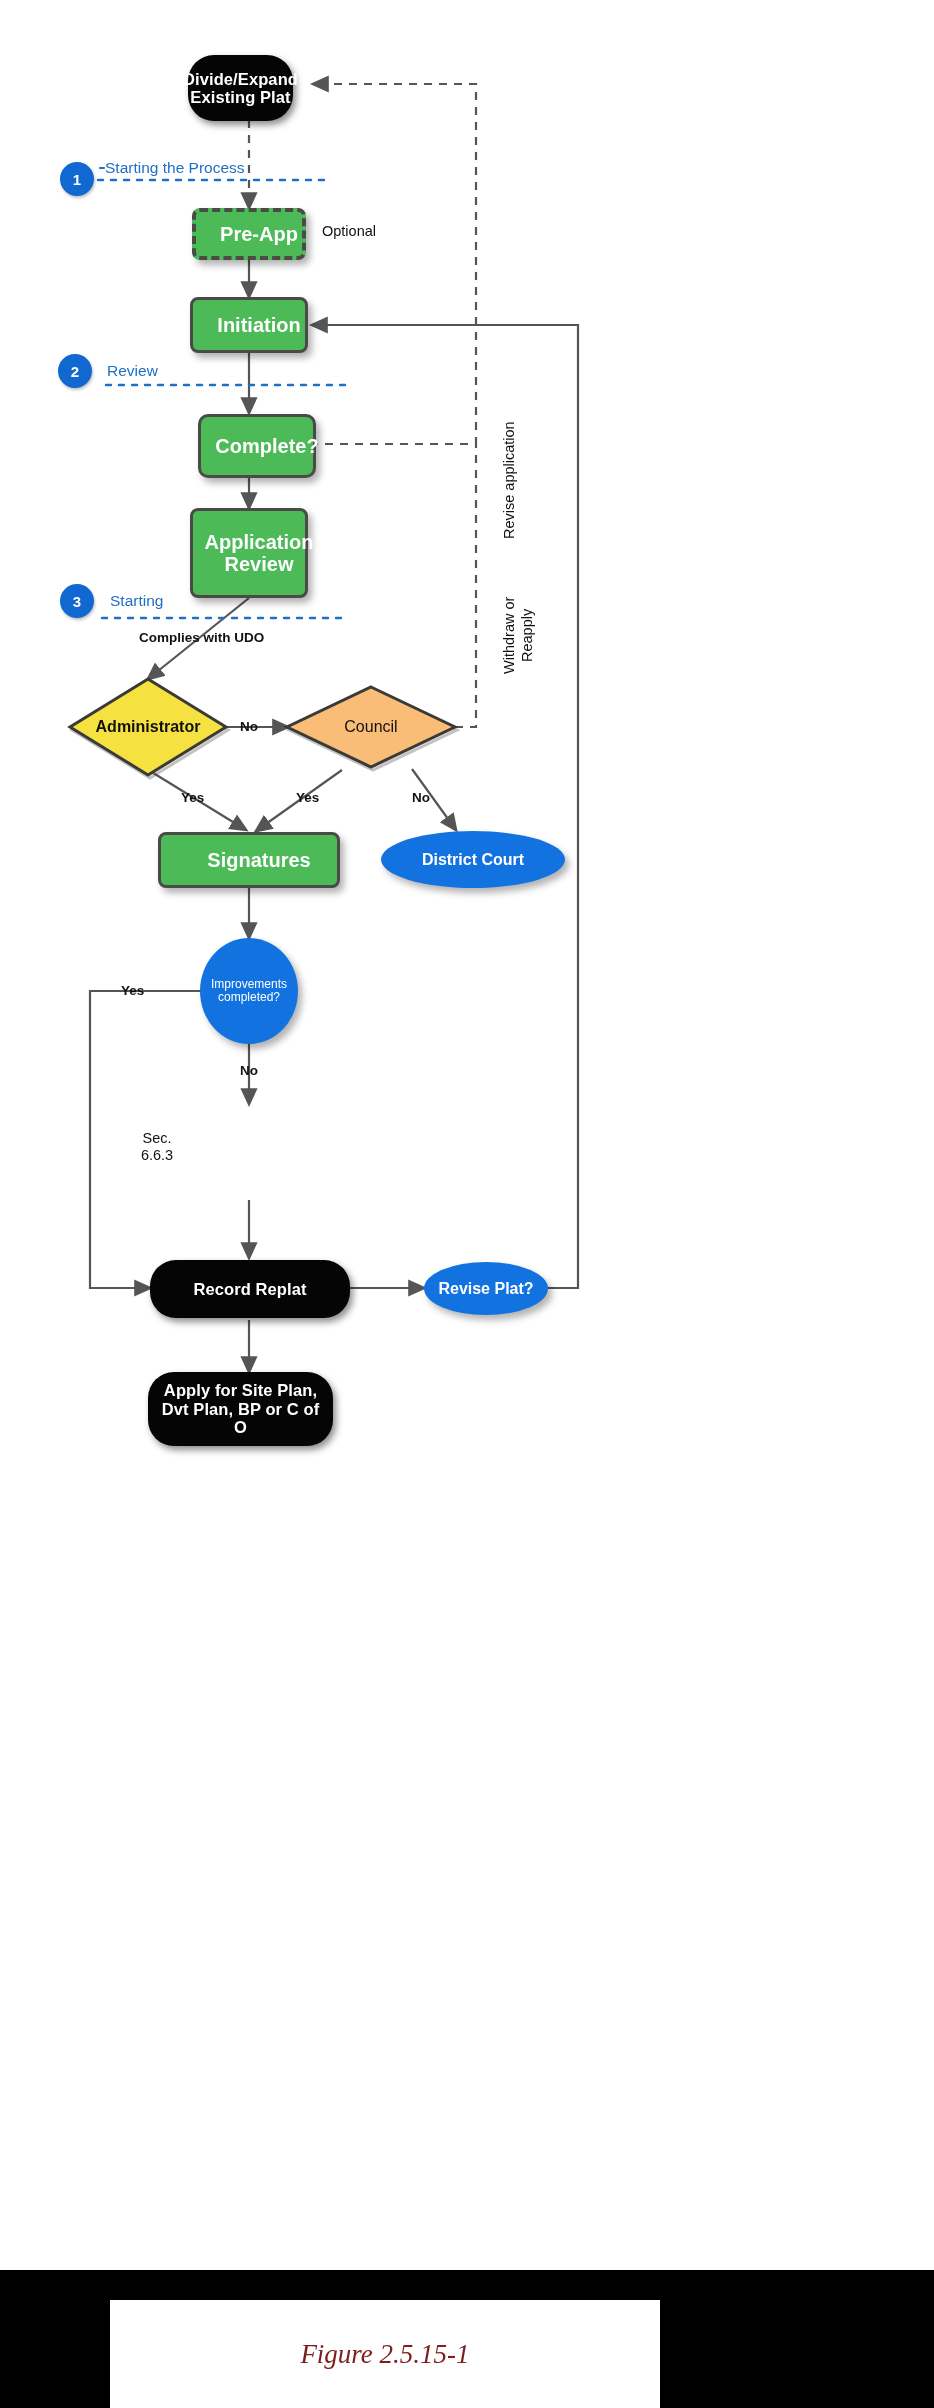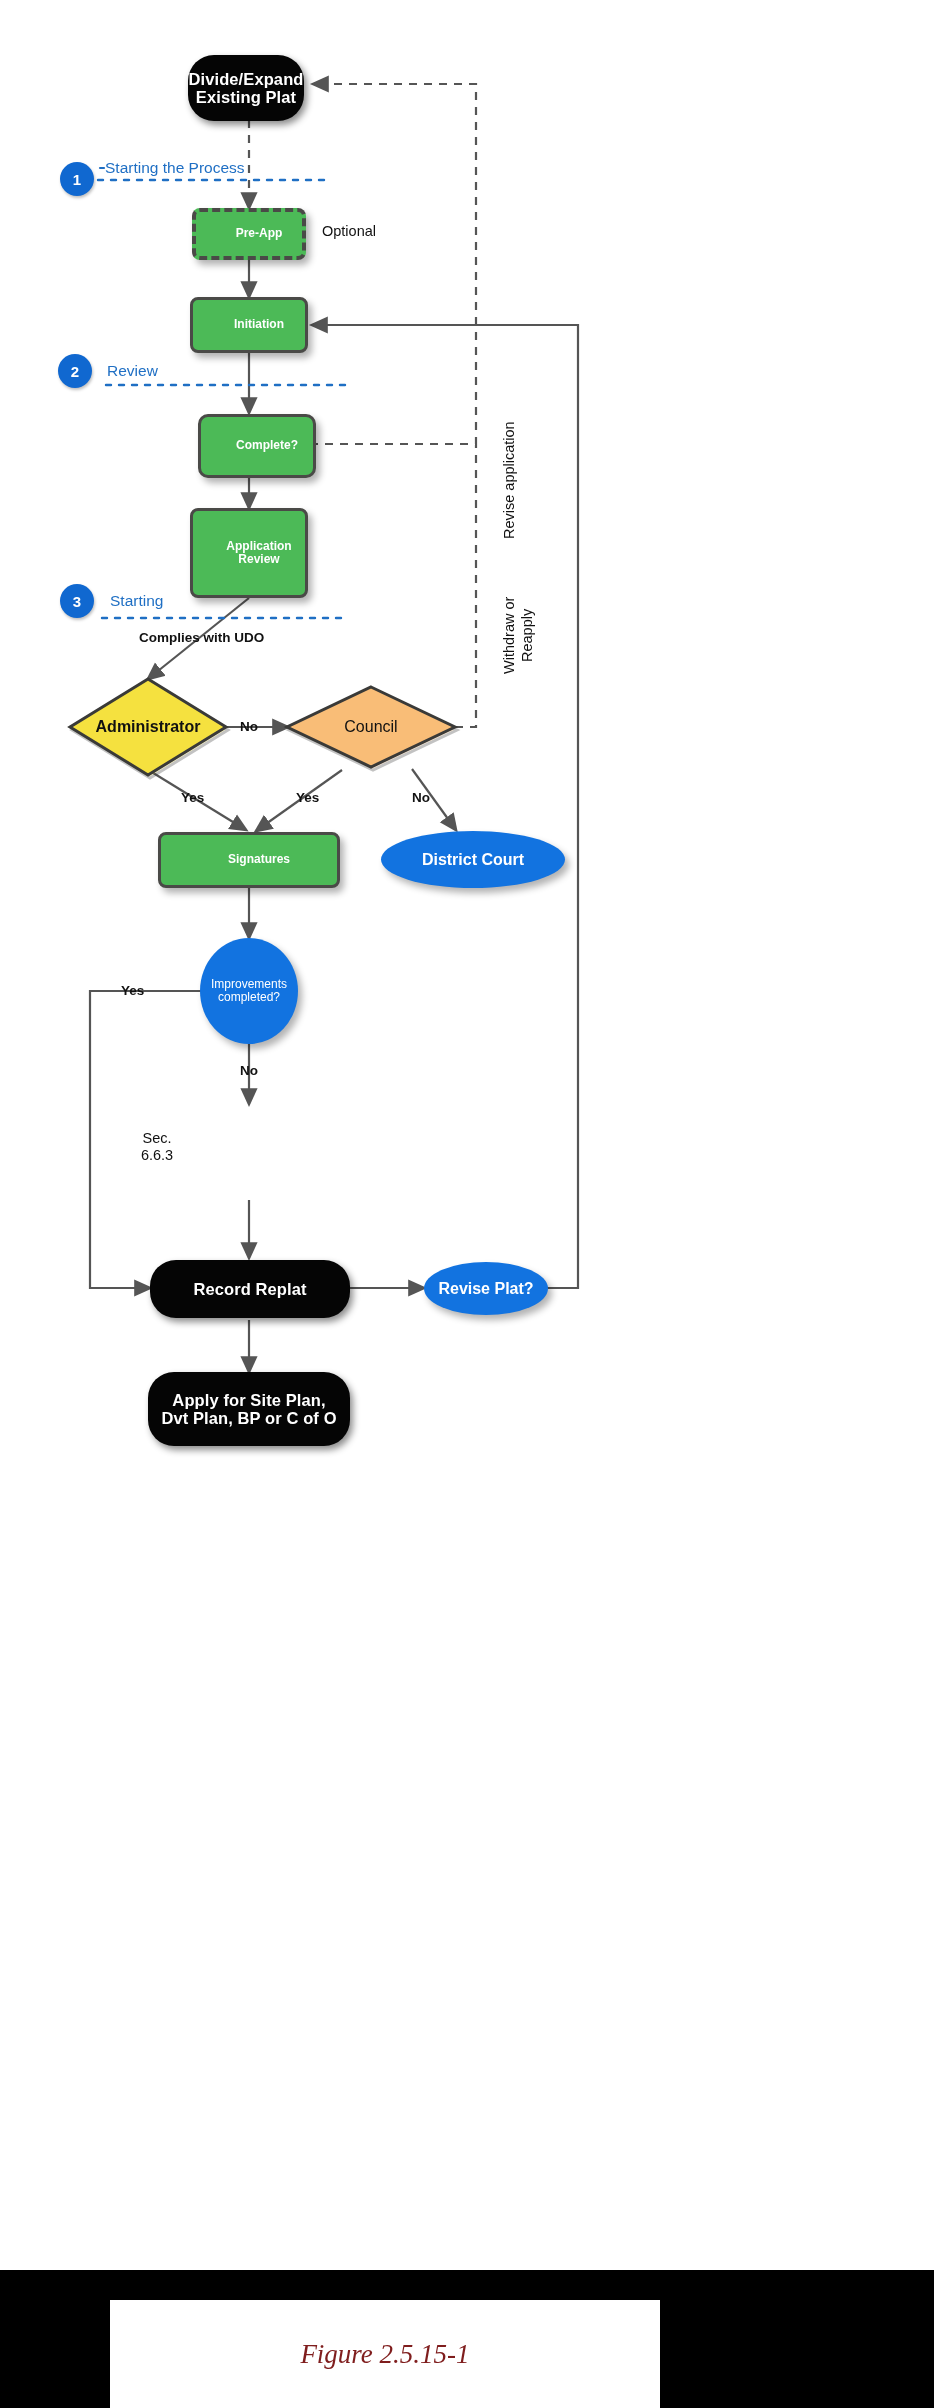--- a/index.html
+++ b/index.html
@@ -9,21 +9,21 @@
 
   .node{position:absolute;box-sizing:border-box;display:flex;align-items:center;justify-content:center;
         text-align:center;line-height:1.12;z-index:3;}
 
   
   .term{background:#050505;color:#ffffff;font-weight:bold;border-radius:26px;
         box-shadow:3px 4px 7px rgba(0,0,0,.45);font-size:16.5px;letter-spacing:.1px;}
 
   
   .proc{background:#4cba57;color:#ffffff;font-weight:bold;border:3px solid #4a4a47;border-radius:8px;
-        box-shadow:4px 5px 7px rgba(0,0,0,.30);font-size:12px;padding-left:20px;}
+        box-shadow:4px 5px 7px rgba(0,0,0,.30);font-size:20px;padding-left:20px;}
   .proc.dashedbox{border-style:dashed;border-width:4px;border-color:#4a4a47;}
 
   
   .ell{background:#1273e0;color:#ffffff;border-radius:50%;box-shadow:4px 5px 7px rgba(0,0,0,.30);
        font-size:16px;font-weight:bold;}
   .ell.thin{font-weight:normal;font-size:12px;}
 
   
   .diamond{position:absolute;z-index:3;}
   .diamond .cap{position:absolute;left:0;top:0;width:100%;height:100%;display:flex;align-items:center;
@@ -117,21 +117,21 @@
       <polygon points="148,679 226,727 148,775 70,727" fill="#f5e13f" stroke="#3a3a38" stroke-width="3" transform="translate(2,3)" opacity="0.30"></polygon>
       <polygon points="148,679 226,727 148,775 70,727" fill="#f5e13f" stroke="#3a3a38" stroke-width="3"></polygon>
     </g>
 
     <g>
       <polygon points="371,687 455,727 371,767 287,727" fill="#f9bd77" stroke="#3a3a38" stroke-width="3" transform="translate(2,3)" opacity="0.30"></polygon>
       <polygon points="371,687 455,727 371,767 287,727" fill="#f9bd77" stroke="#3a3a38" stroke-width="3"></polygon>
     </g>
   </svg>
 
-  <div class="node term" style="left:188px;top:55px;width:116px;height:66px;">
+  <div class="node term" style="left:188px;top:55px;width:105px;height:66px;">
     <span>Divide/Expand Existing Plat</span>
   </div>
 
   <div class="node proc dashedbox" style="left:192px;top:208px;width:114px;height:52px;">
     <span>Pre-App</span>
   </div>
 
   <div class="node proc" style="left:190px;top:297px;width:118px;height:56px;">
     <span>Initiation</span>
   </div>
@@ -166,21 +166,21 @@
 
 
   <div class="node term" style="left:150px;top:1260px;width:200px;height:58px;">
     <span>Record Replat</span>
   </div>
 
   <div class="node ell" style="left:424px;top:1262px;width:124px;height:53px;">
     <span>Revise Plat?</span>
   </div>
 
-  <div class="node term" style="left:148px;top:1372px;width:202px;height:74px;padding:0 12px;box-sizing:border-box;">
+  <div class="node term" style="left:148px;top:1372px;width:185px;height:74px;padding:0 12px;box-sizing:border-box;">
     <span>Apply for Site Plan, Dvt Plan, BP or C of O</span>
   </div>
 
   <div class="phase-badge" style="left:60px;top:162px;">
     <span>1</span>
   </div>
   <div class="phase-label" style="left:105px;top:159px;">Starting the Process</div>
 
   <div class="phase-badge" style="left:58px;top:354px;">
     <span>2</span>

